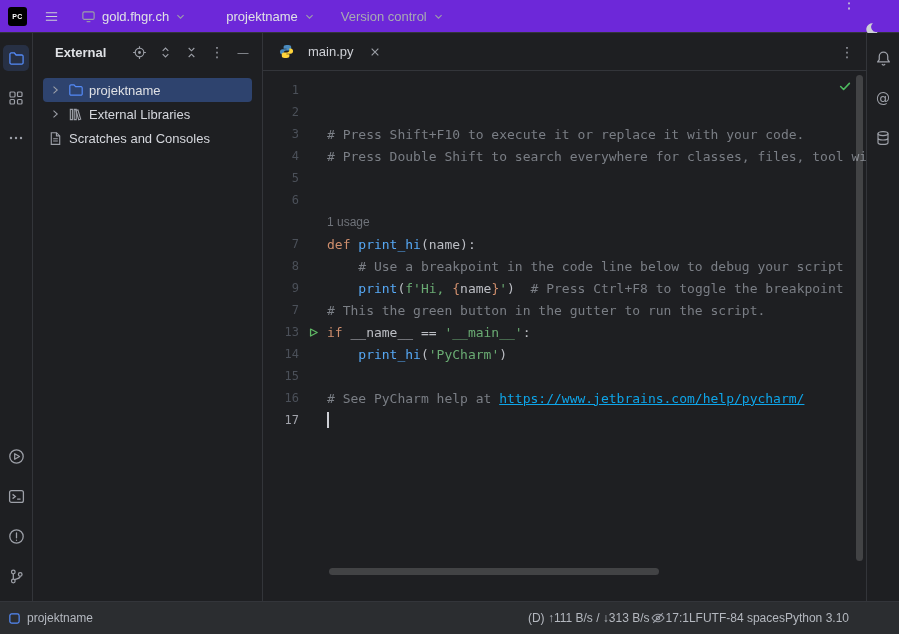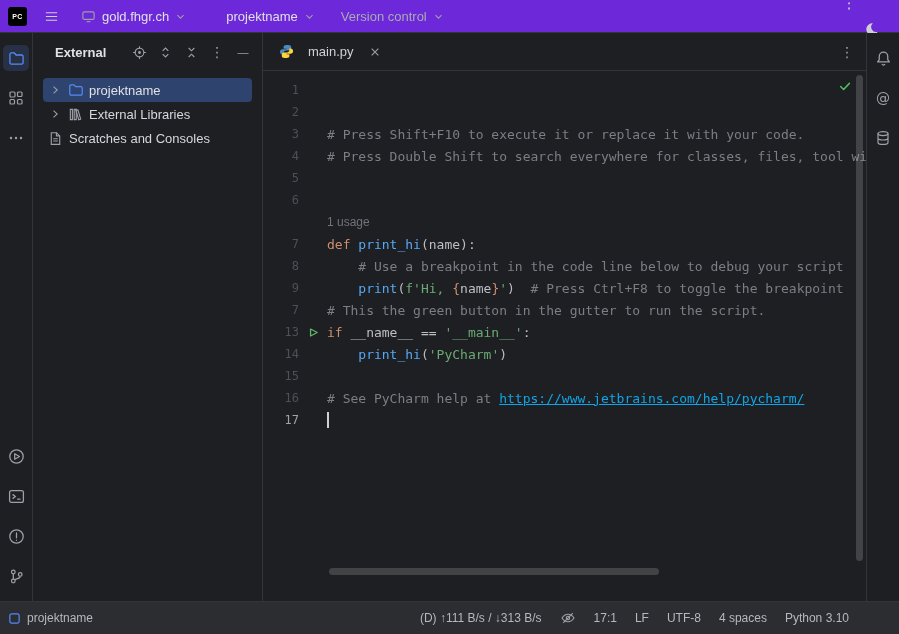--- a/index.html
+++ b/index.html
@@ -71,21 +71,21 @@
   .vscroll { position:absolute; right:3px; top:4px; width:7px; height:486px;
     background:rgba(255,255,255,.16); border-radius:4px; }
   .hscroll { position:absolute; left:66px; width:330px; bottom:26px; height:7px;
     background:rgba(255,255,255,.16); border-radius:4px; }
   .inspect-ok { position:absolute; right:14px; top:8px; }
 
   
   .statusbar { height:33px; flex:none; display:flex; align-items:center; background:#2b2d30;
     border-top:1px solid #33353a; padding:0 50px 0 8px; font-size:12px; color:#b4b8bf; }
   .sb-left { display:flex; align-items:center; gap:6px; }
-  .sb-right { margin-left:auto; display:flex; align-items:center; gap:18px; }
+  .sb-right { margin-left:auto; display:flex; align-items:center; }
   .sb-item { white-space:nowrap; }
   svg { display:block; }
 </style>
 </head>
 <body>
 
 <div class="window">
 
   <div class="titlebar">
     <div class="logo">

